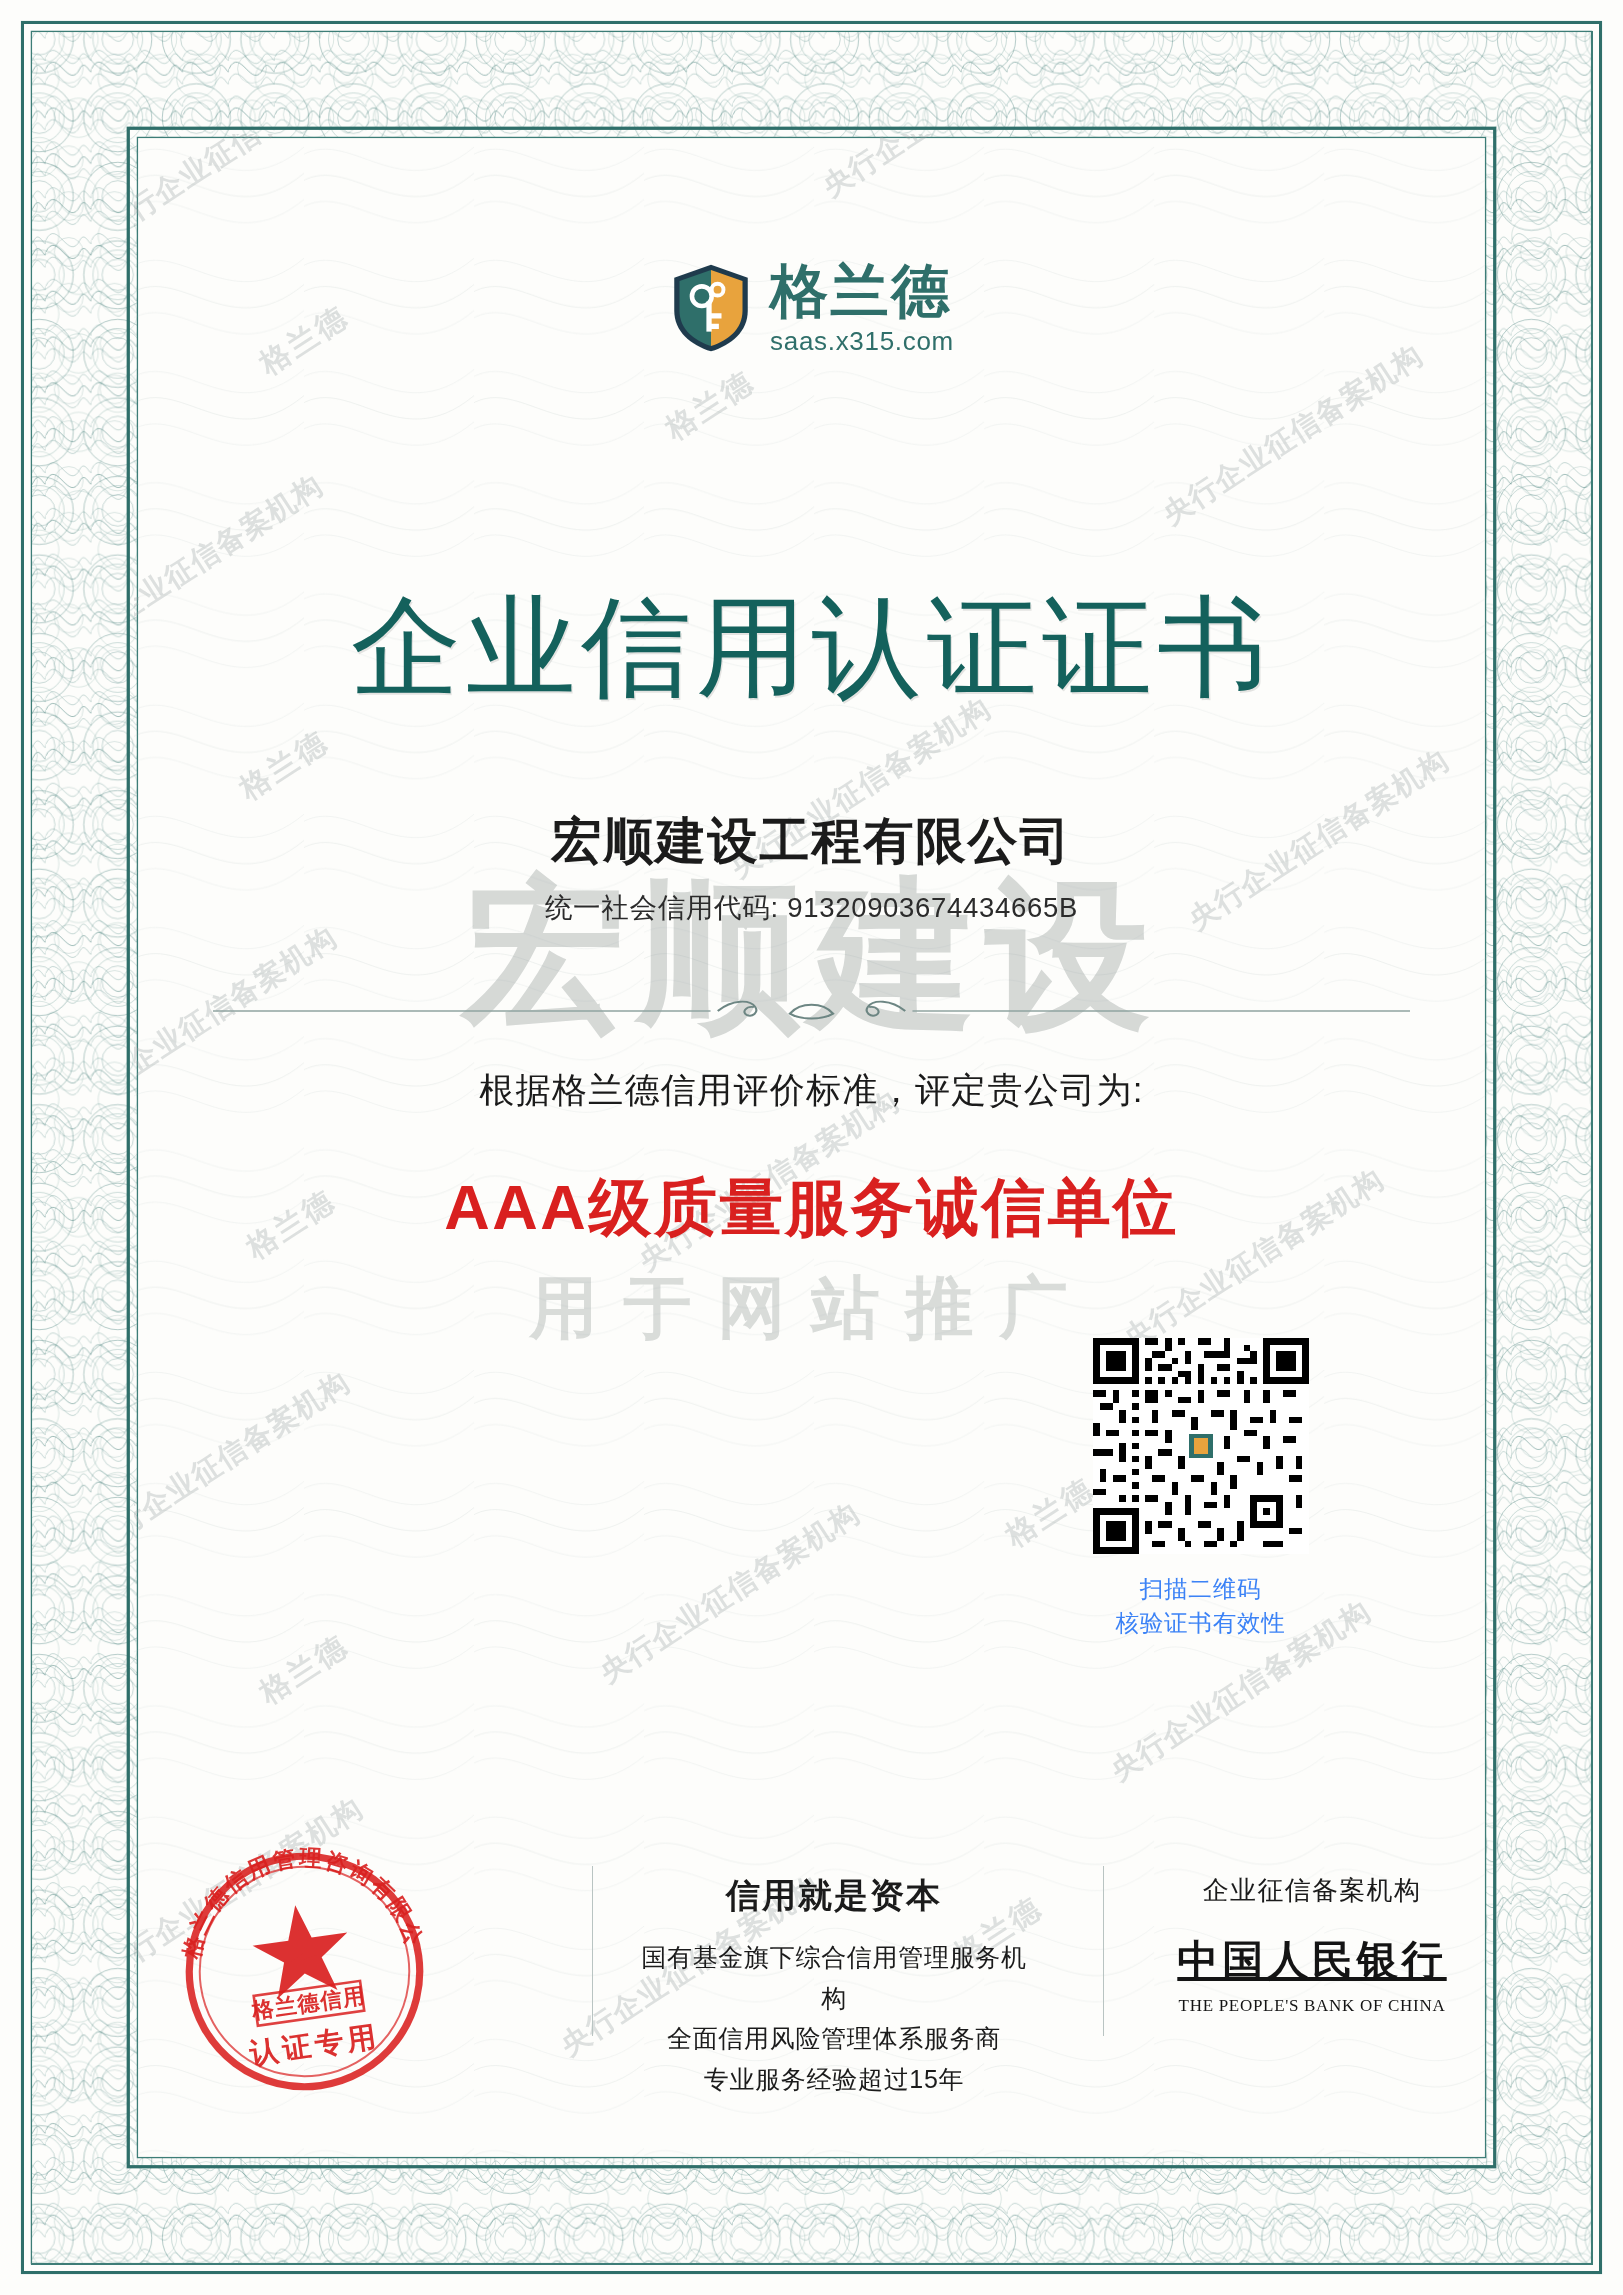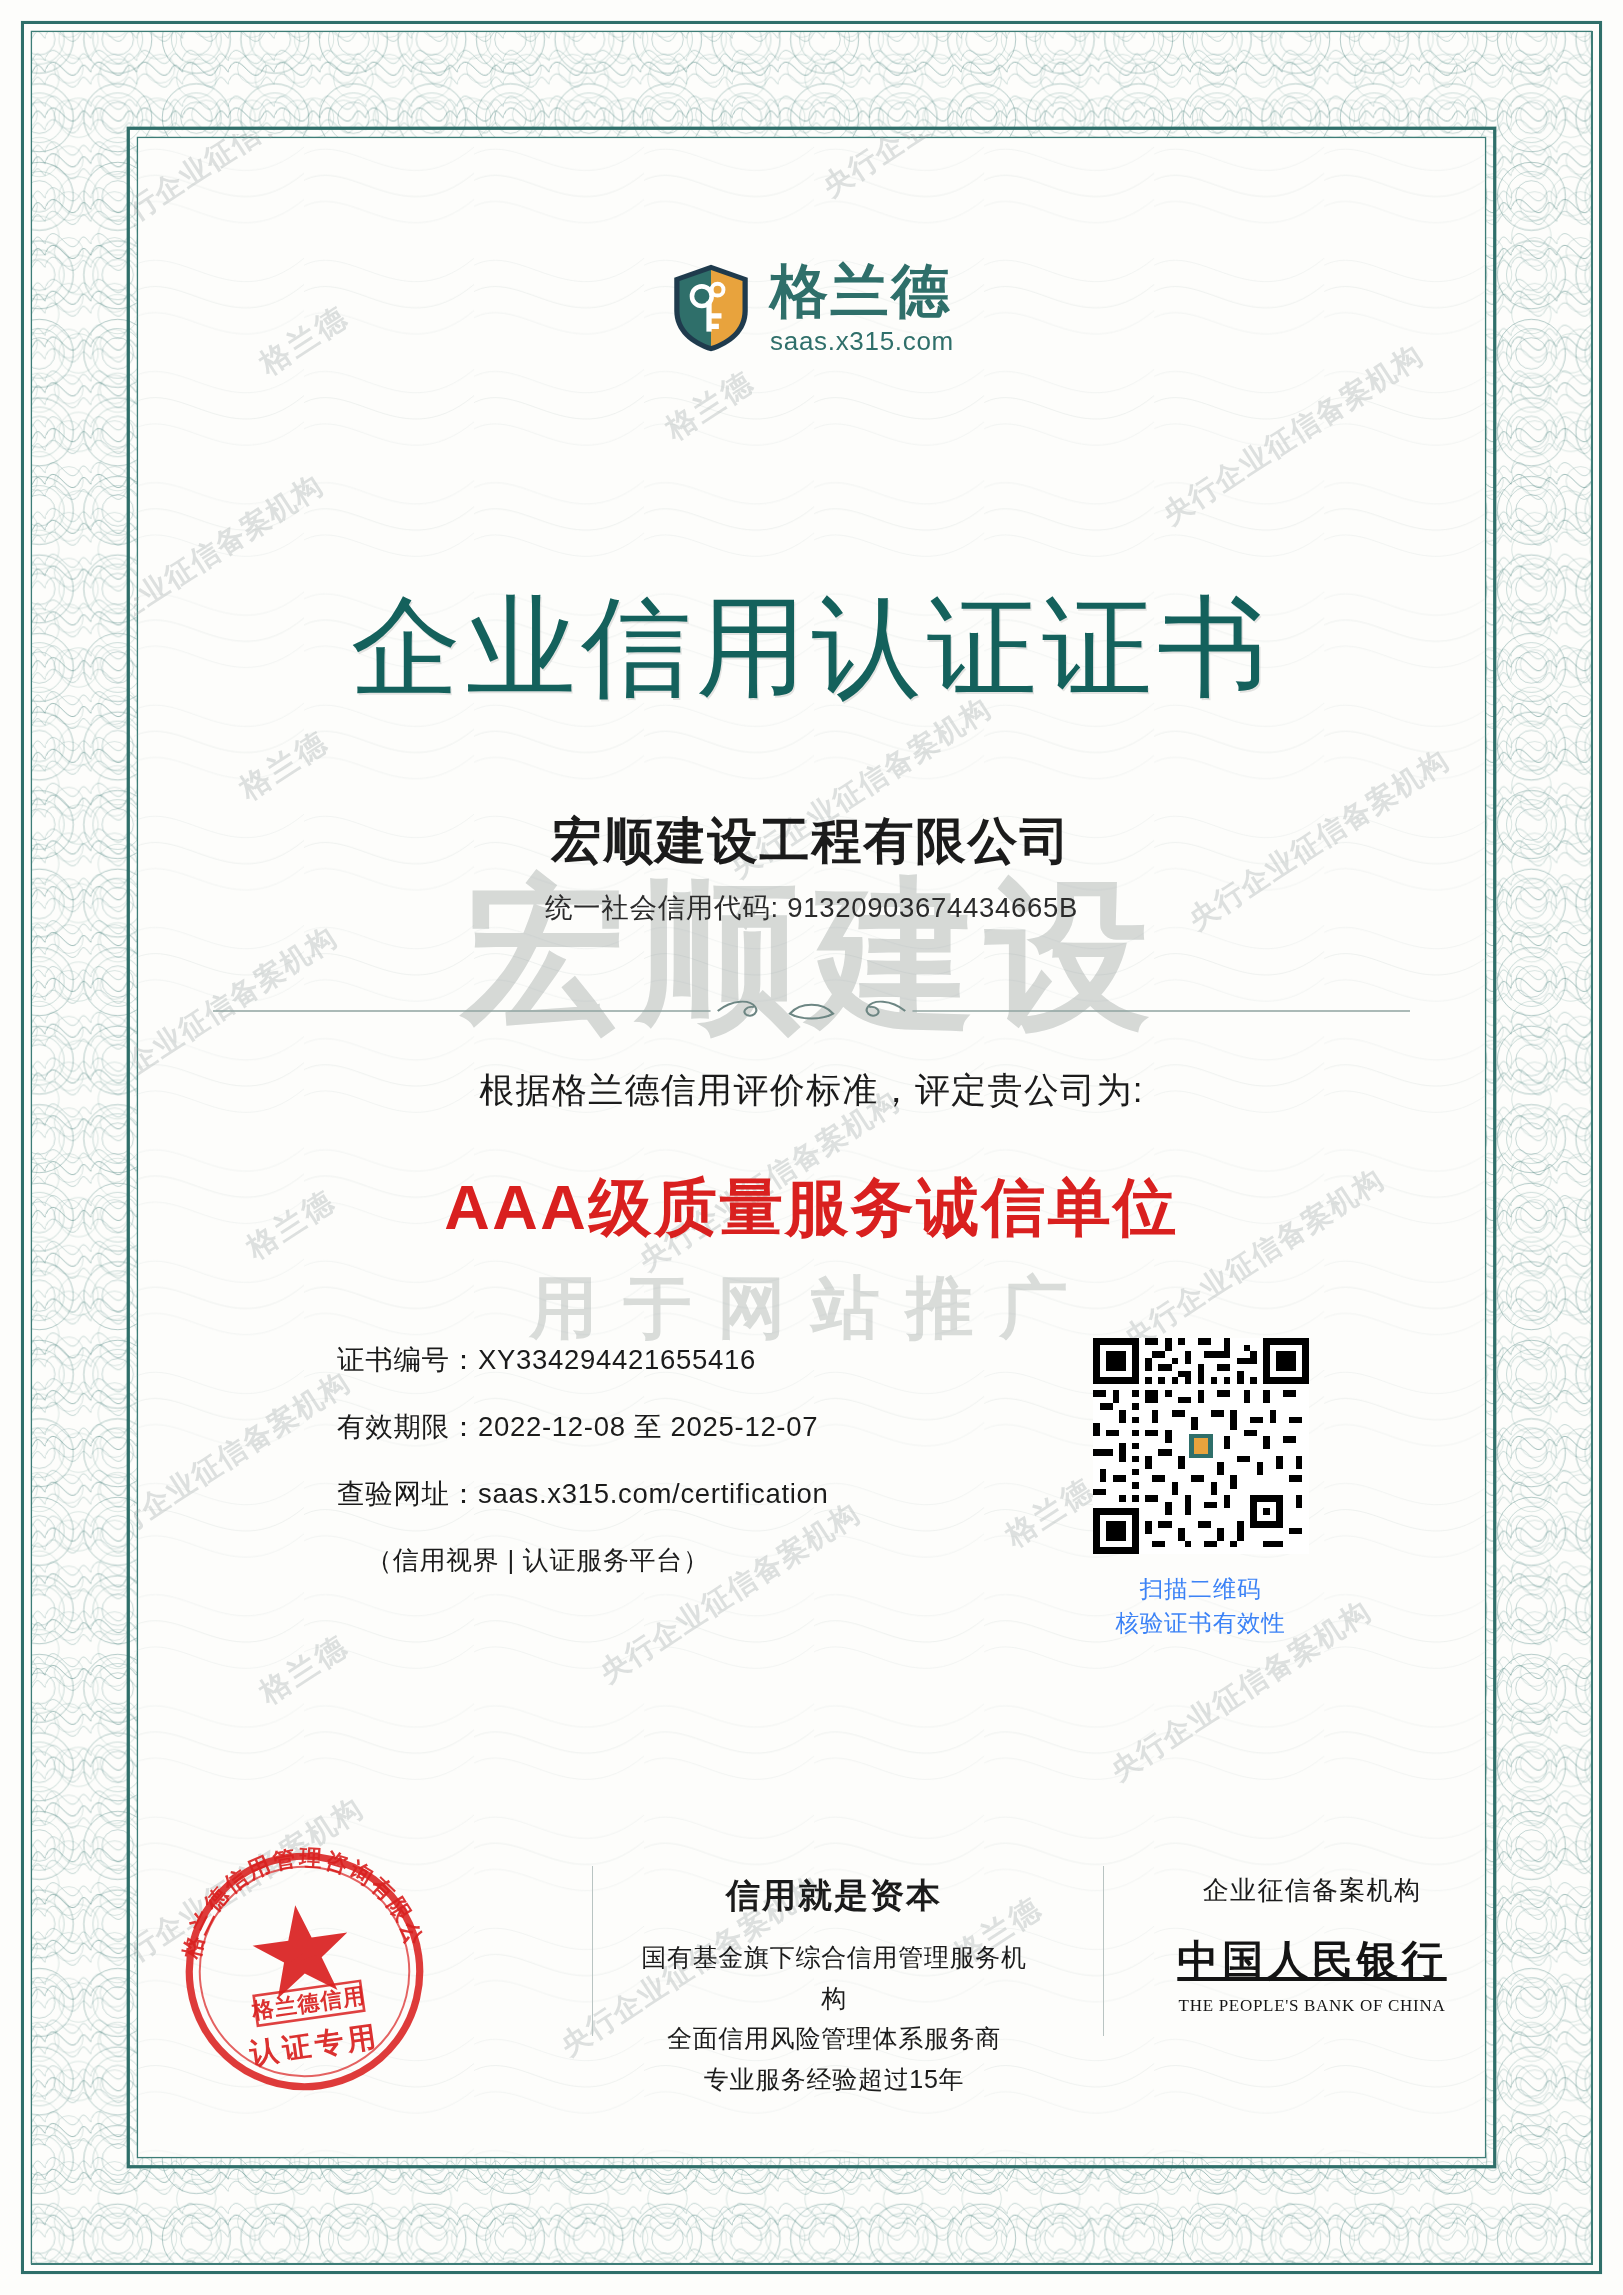--- a/index.html
+++ b/index.html
@@ -450,26 +450,20 @@
         <line x1="970" y1="20" x2="1660" y2="20" stroke="#8fa3a0" stroke-width="2"></line>
         <path d="M700,20 C720,2 745,2 752,14 C757,22 748,30 740,26 C733,22 739,12 750,14" fill="none" stroke="#6d8683" stroke-width="3"></path>
         <path d="M960,20 C940,2 915,2 908,14 C903,22 912,30 920,26 C927,22 921,12 910,14" fill="none" stroke="#6d8683" stroke-width="3"></path>
         <path d="M800,24 C815,6 845,6 860,24 C845,34 815,34 800,24 Z" fill="none" stroke="#6d8683" stroke-width="3"></path>
       </svg>
     </div>
 
     <div class="eval-line">根据格兰德信用评价标准，评定贵公司为:</div>
     <div class="grade-line">AAA级质量服务诚信单位</div>
 
-    <div class="details">
-      <div class="detail-row">证书编号：XY334294421655416</div>
-      <div class="detail-row">有效期限：2022-12-08 至 2025-12-07</div>
-      <div class="detail-row">查验网址：saas.x315.com/certification</div>
-      <div class="detail-sub">（信用视界 | 认证服务平台）</div>
-    </div>
 
     <div class="qr-area">
       <div class="qr-box">
         <svg width="216" height="216" viewBox="0 0 33 33" shape-rendering="crispEdges">
           <rect width="33" height="33" fill="#ffffff"></rect>
           <g fill="#000000">
 
             <rect x="0" y="0" width="7" height="1"></rect>
               <rect x="0" y="6" width="7" height="1"></rect>
             <rect x="0" y="0" width="1" height="7"></rect>

